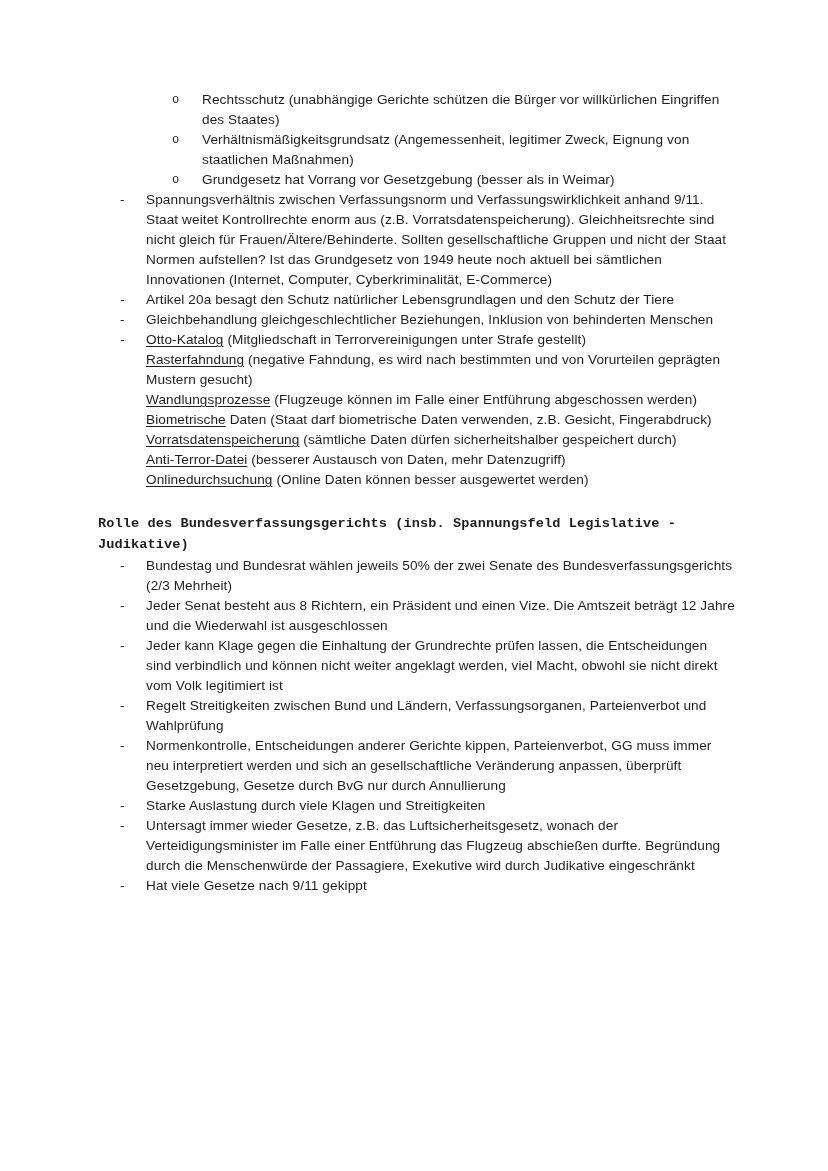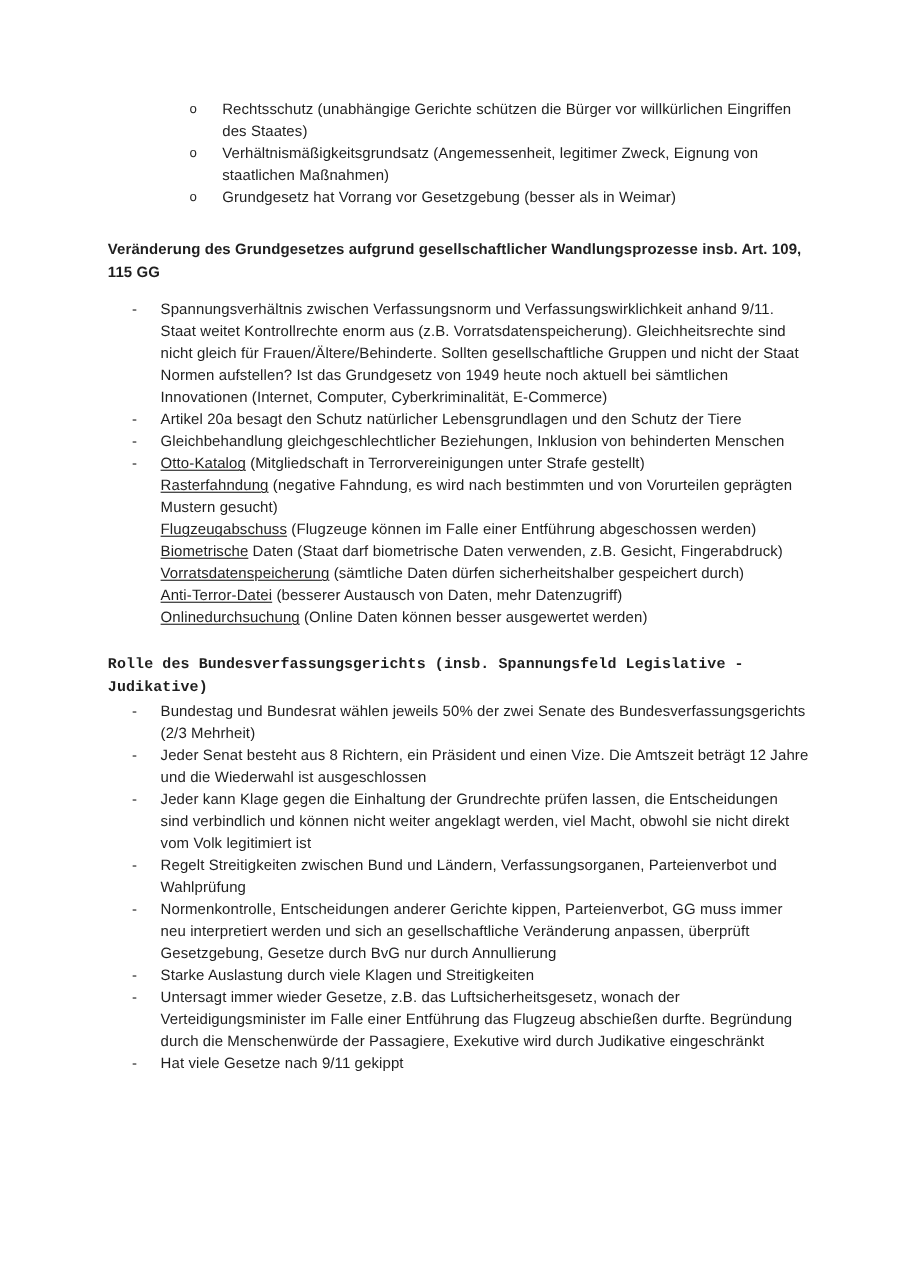--- a/index.html
+++ b/index.html
@@ -72,41 +72,40 @@
       <li>
         <span class="marker">o</span>
         <div class="li-body">Verhältnismäßigkeitsgrundsatz (Angemessenheit, legitimer Zweck, Eignung von staatlichen Maßnahmen)</div>
       </li>
       <li>
         <span class="marker">o</span>
         <div class="li-body">Grundgesetz hat Vorrang vor Gesetzgebung (besser als in Weimar)</div>
       </li>
     </ul>
 
-    <h2 class="heading-change">Veränderung des Grundgesetzes aufgrund gesellschaftlicher Wandlungsprozesse insb. Art. 109, 115 GG</h2>
 
     <ul class="dash-list">
       <li>
         <span class="marker">-</span>
         <div class="li-body">Spannungsverhältnis zwischen Verfassungsnorm und Verfassungswirklichkeit anhand 9/11. Staat weitet Kontrollrechte enorm aus (z.B. Vorratsdatenspeicherung). Gleichheitsrechte sind nicht gleich für Frauen/Ältere/Behinderte. Sollten gesellschaftliche Gruppen und nicht der Staat Normen aufstellen? Ist das Grundgesetz von 1949 heute noch aktuell bei sämtlichen Innovationen (Internet, Computer, Cyberkriminalität, E-Commerce)</div>
       </li>
       <li>
         <span class="marker">-</span>
         <div class="li-body">Artikel 20a besagt den Schutz natürlicher Lebensgrundlagen und den Schutz der Tiere</div>
       </li>
       <li>
         <span class="marker">-</span>
         <div class="li-body">Gleichbehandlung gleichgeschlechtlicher Beziehungen, Inklusion von behinderten Menschen</div>
       </li>
       <li>
         <span class="marker">-</span>
         <div class="li-body">
           <div class="sub-line"><span class="u">Otto-Katalog</span><span> (Mitgliedschaft in Terrorvereinigungen unter Strafe gestellt)</span></div>
           <div class="sub-line"><span class="u">Rasterfahndung</span><span> (negative Fahndung, es wird nach bestimmten und von Vorurteilen geprägten Mustern gesucht)</span></div>
-          <div class="sub-line"><span class="u">Flugzeugabschuss</span><span> (Flugzeuge können im Falle einer Entführung abgeschossen werden)</span></div>
+          <div class="sub-line"><span class="u">Wandlungsprozesse</span><span> (Flugzeuge können im Falle einer Entführung abgeschossen werden)</span></div>
           <div class="sub-line"><span class="u">Biometrische</span><span> Daten (Staat darf biometrische Daten verwenden, z.B. Gesicht, Fingerabdruck)</span></div>
           <div class="sub-line"><span class="u">Vorratsdatenspeicherung</span><span> (sämtliche Daten dürfen sicherheitshalber gespeichert durch)</span></div>
           <div class="sub-line"><span class="u">Anti-Terror-Datei</span><span> (besserer Austausch von Daten, mehr Datenzugriff)</span></div>
           <div class="sub-line"><span class="u">Onlinedurchsuchung</span><span> (Online Daten können besser ausgewertet werden)</span></div>
         </div>
       </li>
     </ul>
 
     <h2 class="heading-court">Rolle des Bundesverfassungsgerichts (insb. Spannungsfeld Legislative -Judikative)</h2>
 

